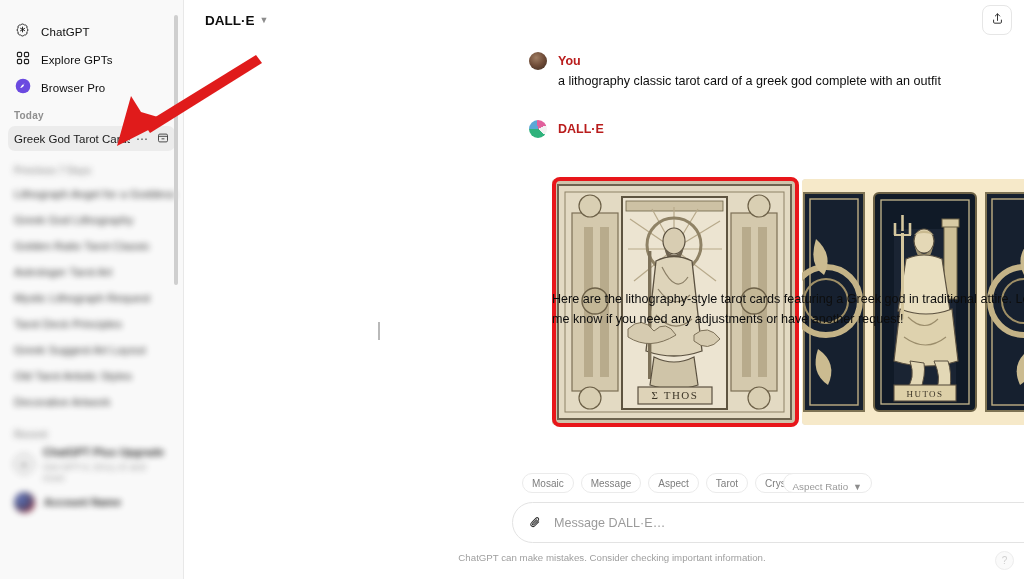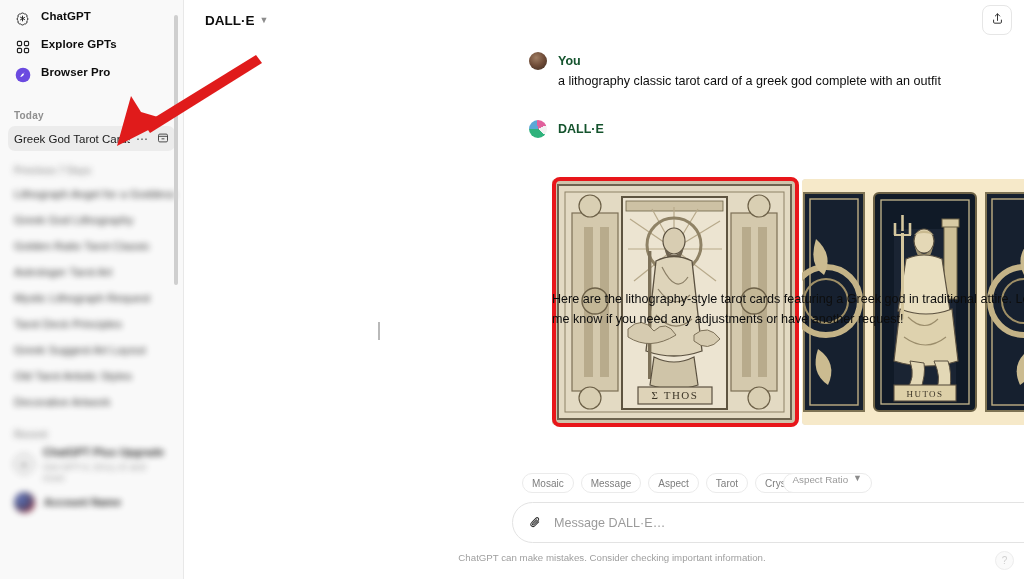--- a/index.html
+++ b/index.html
@@ -16,24 +16,24 @@
   #sidebar {
     position: relative;
     width: 184px; height: 579px;
     background: #f9f9f9;
     border-right: 1px solid #e8e8e8;
     flex: 0 0 184px;
     overflow: hidden;
   }
   .side-top { padding: 10px 8px 0 8px; }
   .side-row {
-    display: flex; align-items: flex-start; gap: 10px;
+    display: flex; align-items: flex-end; gap: 10px;
     height: 28px; padding: 0 6px; border-radius: 7px;
     cursor: pointer; color: #0d0d0d;
-    font-size: 11.5px; font-weight: 700; letter-spacing: .1px;
+    font-size: 11.5px; font-weight: 400; letter-spacing: .1px;
   }
   .side-ico { width: 17px; height: 17px; display: flex; align-items: center; justify-content: center; flex: 0 0 17px; }
 
   .sec-label {
     font-size: 10px; color: #8f8f8f; font-weight: 600;
     padding: 0 14px; margin: 16px 0 5px 0; letter-spacing: .2px;
   }
   .chat-row {
     position: relative;
     display: flex; align-items: center;
@@ -90,21 +90,21 @@
   .av-user { background: radial-gradient(circle at 40% 32%, #9f7d63 0%, #6e4b37 50%, #3a2a21 100%); }
   .av-bot {
     background:
       conic-gradient(from 200deg,
         #2fb27c 0deg, #2fb27c 70deg,
         #5aa7d6 70deg, #5aa7d6 150deg,
         #e0609c 150deg, #e0609c 225deg,
         #f2f2f2 225deg, #f2f2f2 290deg,
         #2fb27c 290deg);
   }
-  .who { font-size: 12.5px; font-weight: 700; color: #14532d; }
+  .who { font-size: 12.5px; font-weight: 700; color: #b91c1c; }
   .msg-body { margin-left: 29px; font-size: 12.6px; line-height: 1.62; color: #0d0d0d; }
 
   
   #img-strip { position: absolute; left: 368px; top: 138px; display: flex; gap: 5px; }
   .gen-img { height: 246px; position: relative; overflow: hidden; background: #ddd; cursor: pointer; }
   .img-a { width: 245px; border-radius: 4px; }
   .img-b { width: 245px; border-radius: 4px; }
   
   #img-ring {
     position: absolute; left: 368px; top: 136px; width: 247px; height: 250px;
@@ -122,21 +122,21 @@
   .chip {
     height: 20px; padding: 0 9px; border: 1px solid #ebebeb; border-radius: 11px;
     background: #fff; color: #7d7d7d; font-size: 10px;
     display: flex; align-items: center; cursor: pointer; white-space: nowrap;
   }
   .chip-shuffle { padding: 0 7px; }
   #aspect {
     position: absolute; right: 152px; top: 4px;
     height: 20px; padding: 0 9px; border: 1px solid #ebebeb; border-radius: 11px;
     background: #fff; color: #9a9a9a; font-size: 9.8px;
-    display: flex; align-items: flex-start; gap: 5px; cursor: pointer;
+    display: flex; align-items: flex-end; gap: 5px; cursor: pointer;
   }
 
   #input-wrap {
     position: absolute; left: 328px; top: 33px; width: 548px; height: 41px;
     border: 1px solid #e3e3e3; border-radius: 21px; background: #fff;
     display: flex; align-items: center; padding: 0 9px 0 12px; cursor: text;
   }
   #clip { width: 20px; height: 20px; display: flex; align-items: center; justify-content: center; cursor: pointer; flex: 0 0 20px; }
   #msg-input {
     flex: 1 1 auto; border: 0; outline: none; background: transparent;

